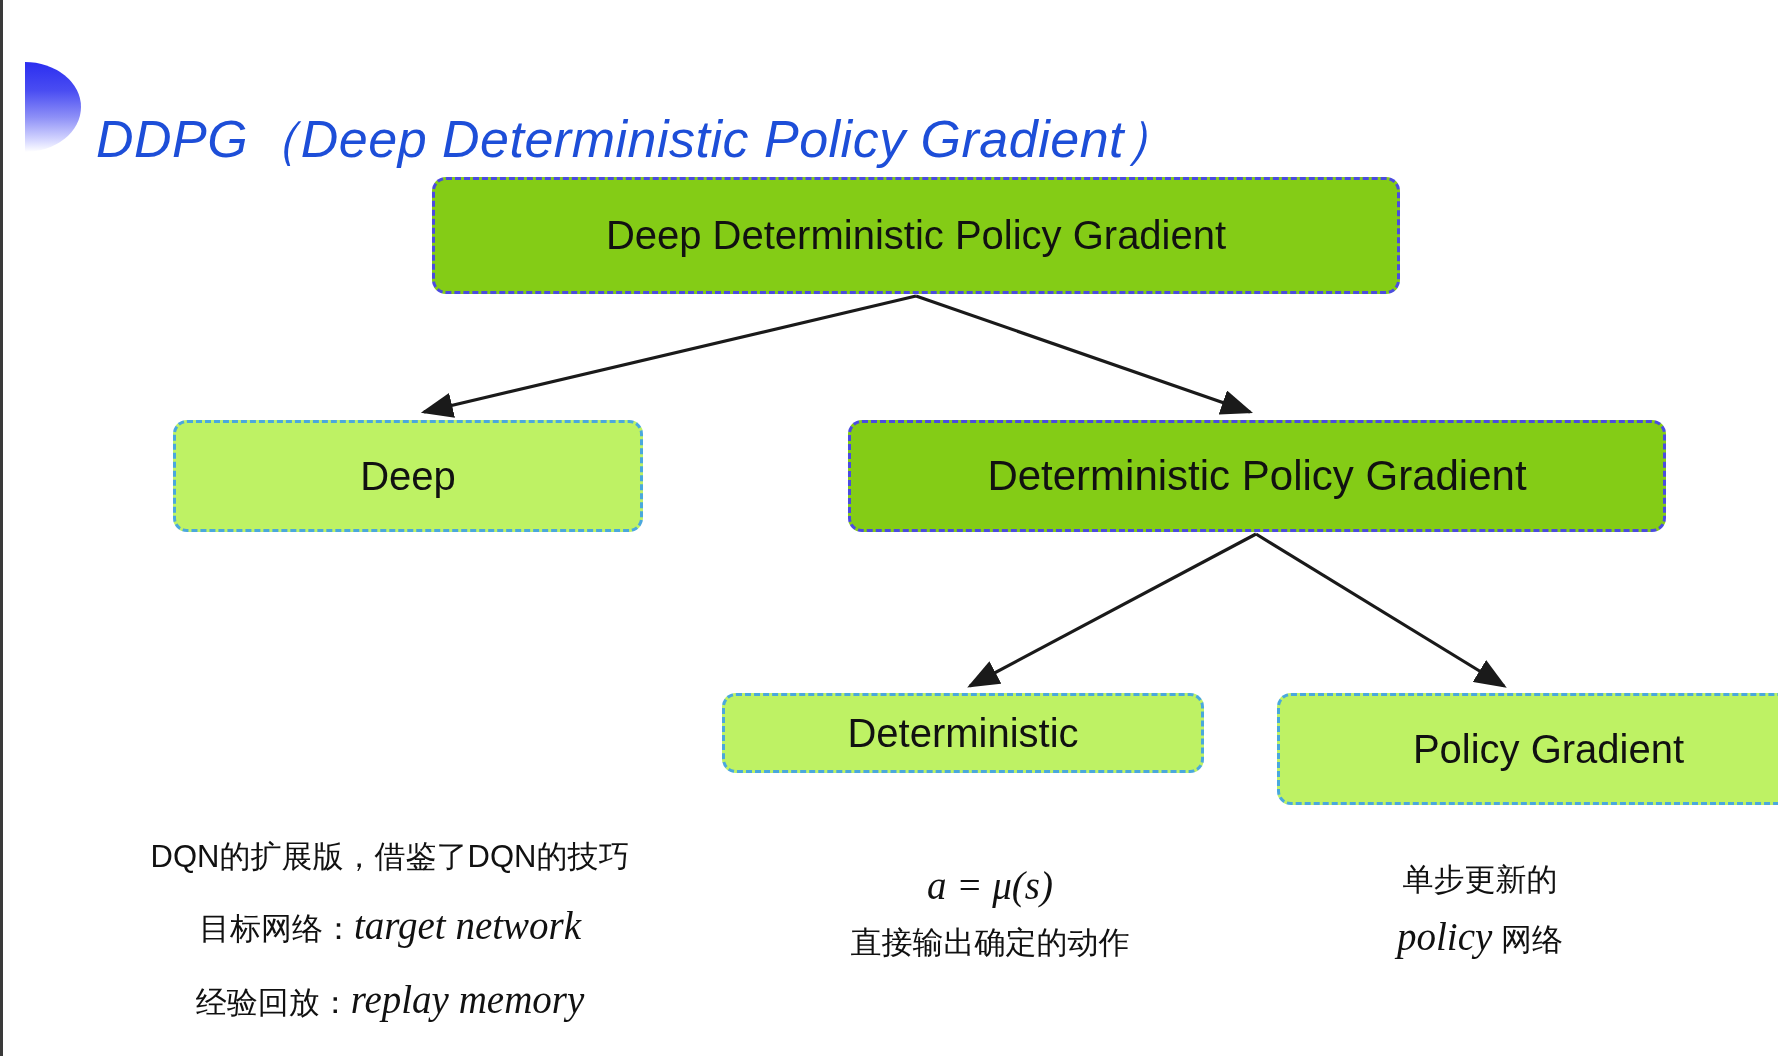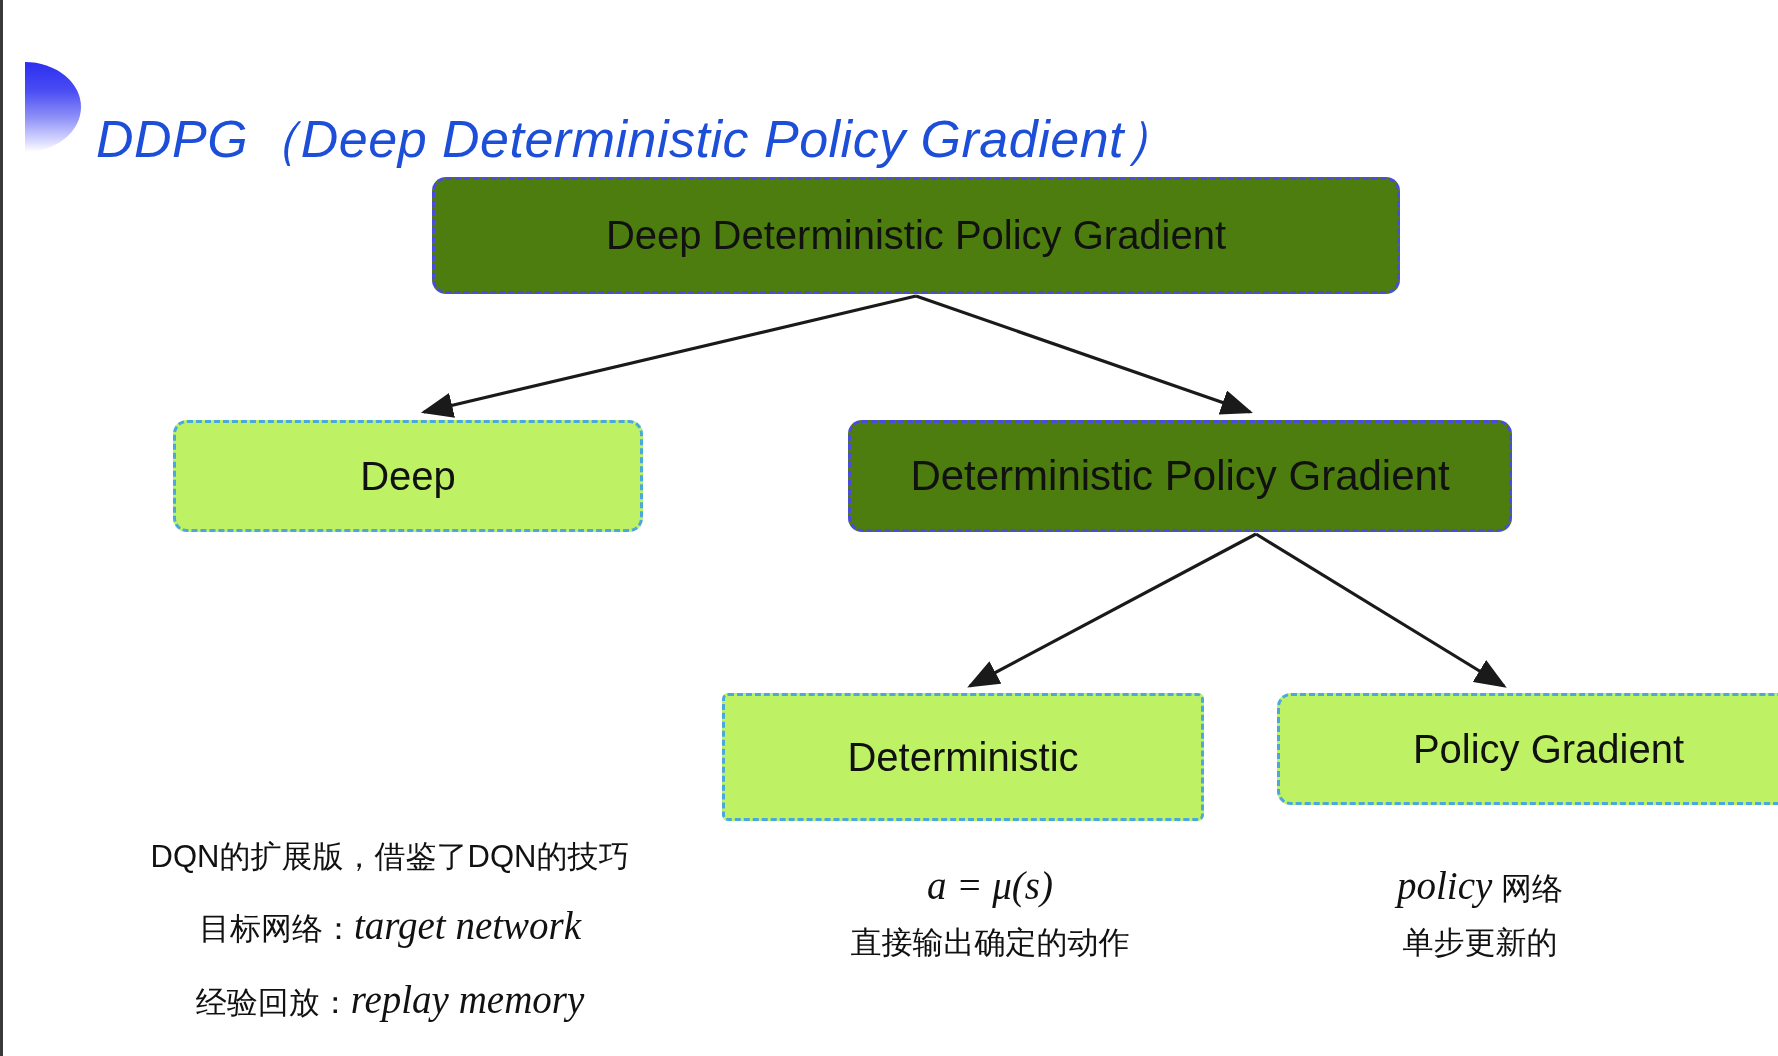--- a/index.html
+++ b/index.html
@@ -57,32 +57,32 @@
     border-style: dashed;
     border-width: 3px;
     display: flex;
     align-items: center;
     justify-content: center;
     text-align: center;
     color: #111111;
     font-weight: 400;
   }
   .node.purple {
-    background: #4d7c0f;
+    background: #84cc16;
     border-color: #4b4be0;
   }
   .node.cyan {
     background: #bef264;
     border-color: #4aa8dd;
   }
 
   #node-root  { left: 432px; top: 177px;  width: 968px;  height: 117px; font-size: 40px; }
   #node-deep  { left: 173px; top: 420px;  width: 470px;  height: 112px; font-size: 40px; }
-  #node-dpg   { left: 848px; top: 420px;  width: 664px;  height: 112px; font-size: 42px; }
-  #node-det   { left: 722px; top: 693px;  width: 482px;  height: 128px; font-size: 40px; border-radius: 6px; }
+  #node-dpg   { left: 848px; top: 420px;  width: 818px;  height: 112px; font-size: 42px; }
+  #node-det   { left: 722px; top: 693px;  width: 482px;  height: 80px; font-size: 40px; }
   #node-pg    { left: 1277px; top: 693px; width: 543px;  height: 112px; font-size: 40px; }
 
   
   .connectors {
     position: absolute;
     left: 0;
     top: 0;
     width: 1778px;
     height: 1056px;
     pointer-events: none;
@@ -152,17 +152,17 @@
     <span class="cn">经验回放：</span><span class="mi">replay memory</span>
   </div>
 </div>
 
 <div class="caption" id="caption-mid">
   <div class="cap-line mi">a = μ(s)</div>
   <div class="cap-line cn">直接输出确定的动作</div>
 </div>
 
 <div class="caption" id="caption-right">
+  <div class="cap-line cn">单步更新的</div>
   <div class="cap-line">
     <span class="mi">policy</span><span class="cn"> 网络</span>
   </div>
-  <div class="cap-line cn">单步更新的</div>
 </div>
 
 </body></html>

